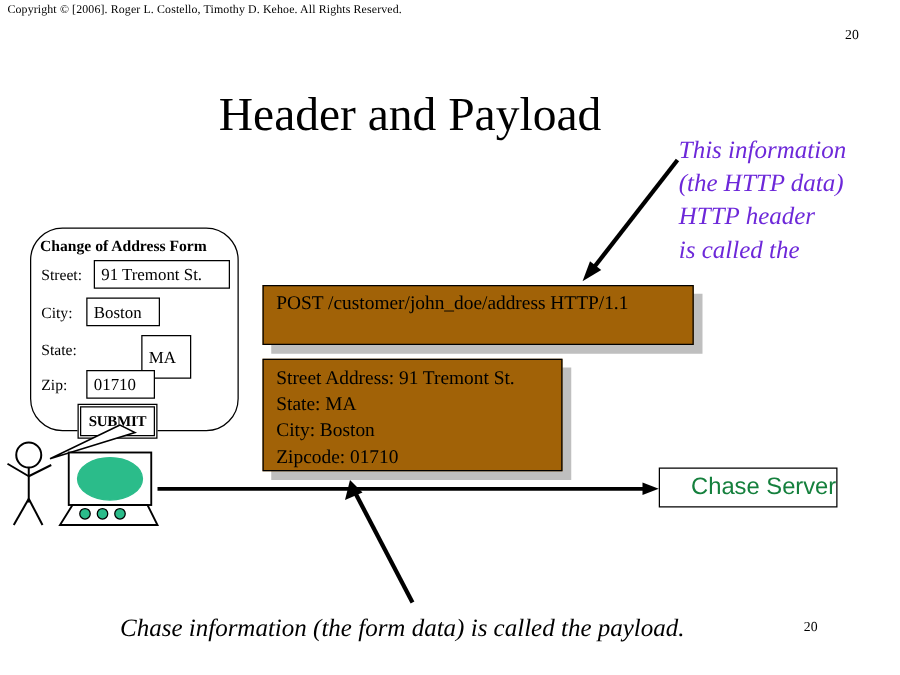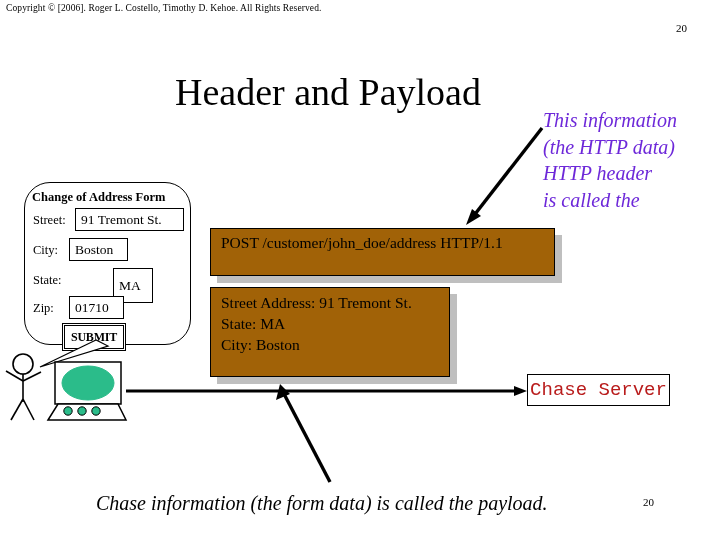--- a/index.html
+++ b/index.html
@@ -188,24 +188,24 @@
     position: absolute;
     left: 527px;
     top: 374px;
     width: 143px;
     height: 32px;
     border: 1.3px solid #000;
     background: #fff;
     box-sizing: border-box;
     display: flex;
     align-items: center;
-    justify-content: center;
-    font-family: Liberation Mono, monospace;
+    justify-content: flex-end;
+    font-family: Liberation Sans, sans-serif;
     font-size: 19px;
-    color: #b91c1c;
+    color: #15803d;
   }
 
   
   .bottom-caption {
     position: absolute;
     left: 96px;
     top: 492px;
     font-family: "Liberation Serif", serif;
     font-style: italic;
     font-size: 20px;
@@ -264,20 +264,21 @@
   <div class="shadow-h" id="payload-shadow"></div>
 
   <div class="msgbox" id="header-box">
     <div>POST /customer/john_doe/address HTTP/1.1</div>
   </div>
 
   <div class="msgbox" id="payload-box">
     <div>Street Address: 91 Tremont St.</div>
     <div>State: MA</div>
     <div>City: Boston</div>
+    <div>Zipcode: 01710</div>
   </div>
 
   <div class="server-box">
     <span>Chase Server</span>
   </div>
 
   <div class="bottom-caption">Chase information (the form data) is called the payload.</div>
   <div class="page-num-bottom">20</div>
 
   <svg class="overlay" viewBox="0 0 720 540">

